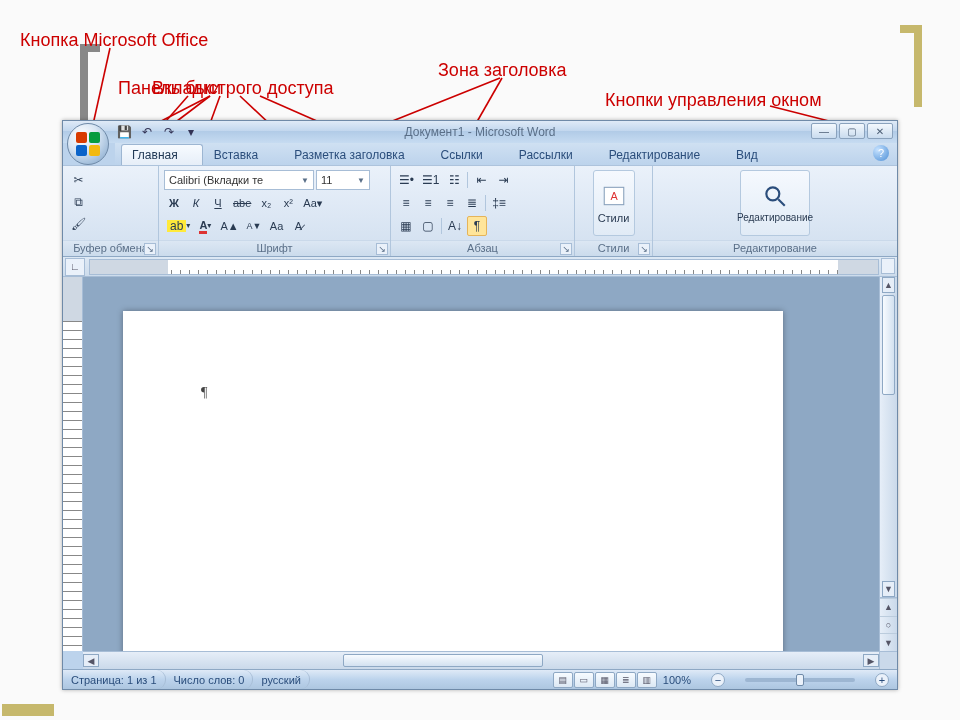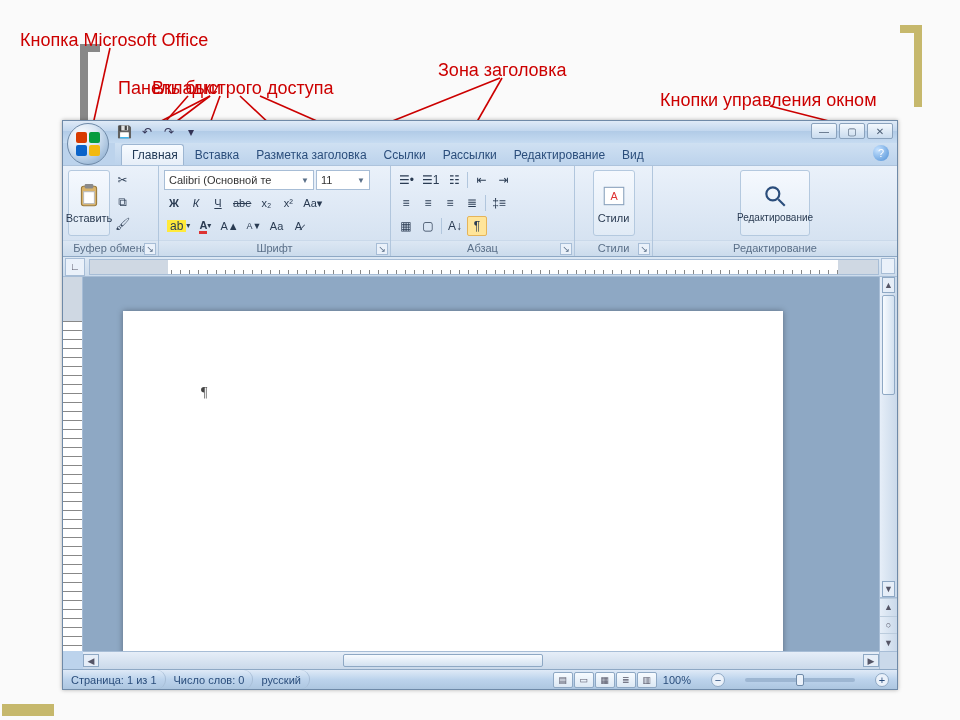--- a/index.html
+++ b/index.html
@@ -48,21 +48,21 @@
     width:20px; height:18px; border:1px solid transparent; border-radius:2px;
     display:flex; align-items:center; justify-content:center; font-size:12px; color:#335;
   }
   .doc-title { position:absolute; left:0; right:0; text-align:center; color:#5a6f88; font-size:12px; pointer-events:none; }
   .win-ctrl { position:absolute; right:4px; top:2px; display:flex; gap:2px; }
   .win-ctrl div{ width:26px; height:16px; border:1px solid #8aa2bd; border-radius:2px;
     background:linear-gradient(#f3f8fd,#cadcef); display:flex;align-items:center;justify-content:center;font-size:10px;color:#4a5d74;}
 
   .ribbon-tabs { height:22px; margin-left:52px; display:flex; align-items:flex-end; gap:0; padding-left:6px; position:relative;
     background:linear-gradient(#cfe0f2,#bcd3ec);}
-  .rtab { padding:3px 5px 3px 10px; font-size:12px; color:#2a4d7b; border:1px solid transparent; border-bottom:none; cursor:default;}
+  .rtab { padding:3px 24px 3px 10px; font-size:12px; color:#2a4d7b; border:1px solid transparent; border-bottom:none; cursor:default;}
   .rtab.active { background:linear-gradient(#f7fbff,#e6eef8); border-color:#9db6d2; border-radius:3px 3px 0 0; color:#223a56;}
   .help-btn { position:absolute; right:8px; top:2px; width:16px;height:16px;border-radius:50%;
     background:radial-gradient(circle at 30% 30%,#c6e2ff,#4d8fd6);color:#fff;font-size:11px;text-align:center;line-height:16px;}
 
   .ribbon {
     height:92px;
     background:linear-gradient(#eaf1fa,#d5e2f1 85%,#c4d5e8);
     border-top:1px solid #adc3dc; border-bottom:1px solid #8ea8c4;
     display:flex;
   }
@@ -158,21 +158,21 @@
 <body>
 
 <div class="deco-right"></div>
 <div class="deco-left"></div>
 <div class="deco-bl"></div>
 
 <div class="annot" style="left:20px;top:30px">Кнопка Microsoft Office</div>
 <div class="annot" style="left:118px;top:78px">Панель быстрого доступа</div>
 <div class="annot" style="left:152px;top:78px;font-weight:400">Вкладки</div>
 <div class="annot" style="left:438px;top:60px">Зона заголовка</div>
-<div class="annot" style="left:660px;top:90px">Кнопки управления окном</div>
+<div class="annot" style="left:605px;top:90px">Кнопки управления окном</div>
 <div class="annot" style="left:170px;top:360px">Группы</div>
 <div class="annot" style="left:524px;top:360px">Кнопки команд</div>
 <div class="annot" style="left:254px;top:458px">Линейка</div>
 <div class="annot" style="left:628px;top:520px">Полосы прокрутки</div>
 <div class="annot" style="left:156px;top:590px">Строка состояния</div>
 <div class="annot" style="left:710px;top:590px;white-space:pre-line;text-align:left">Кнопки выбора
 режима отображения</div>
 
 <svg class="lines">
   <defs>
@@ -232,20 +232,21 @@
       <div class="qat-btn">
           <span class="i">↶</span>
         </div>
       <div class="qat-btn">
           <span class="i">↷</span>
         </div>
       <div class="qat-btn">
           <span class="i">▾</span>
         </div>
     </div>
+    <div class="doc-title">Документ1 - Microsoft Word</div>
     <div class="win-ctrl">
       <div>
           <span>—</span>
         </div>
       <div>
           <span>▢</span>
         </div>
       <div>
           <span>✕</span>
         </div>
@@ -260,28 +261,20 @@
     <div class="rtab">Рассылки</div>
     <div class="rtab">Редактирование</div>
     <div class="rtab">Вид</div>
     <div class="help-btn"><span>?</span></div>
   </div>
 
   <div class="ribbon">
 
     <div class="group" style="width:96px">
       <div class="group-body">
-        <div class="rbtn big">
-          <svg viewBox="0 0 24 24">
-              <rect x="5" y="3" width="14" height="18" rx="2" fill="#d9b36a" stroke="#9a7a3c"></rect>
-              <rect x="8" y="1" width="8" height="4" rx="1" fill="#8a8a8a"></rect>
-              <rect x="7" y="8" width="10" height="11" fill="#fff" stroke="#bbb"></rect>
-            </svg>
-          <span>Вставить</span>
-        </div>
         <div class="col">
           <div class="rbtn">
               <span class="i">✂</span>
             </div>
           <div class="rbtn">
               <span class="i">⧉</span>
             </div>
           <div class="rbtn">
               <span class="i">🖌</span>
             </div>
@@ -291,21 +284,21 @@
         <span>Буфер обмена</span>
         <span class="group-launcher">↘</span>
       </div>
     </div>
 
     <div class="group" style="width:232px">
       <div class="group-body">
           <div class="col" style="gap:3px;width:100%">
         <div class="row">
           <div class="combo" style="width:150px">
-            <span>Calibri (Основной те</span>
+            <span>Calibri (Вкладки те</span>
                 <span class="arrow">▼</span>
           </div>
           <div class="combo" style="width:54px">
             <span>11</span>
                 <span class="arrow">▼</span>
           </div>
         </div>
         <div class="row">
           <div class="rbtn">
                 <b>Ж</b>

